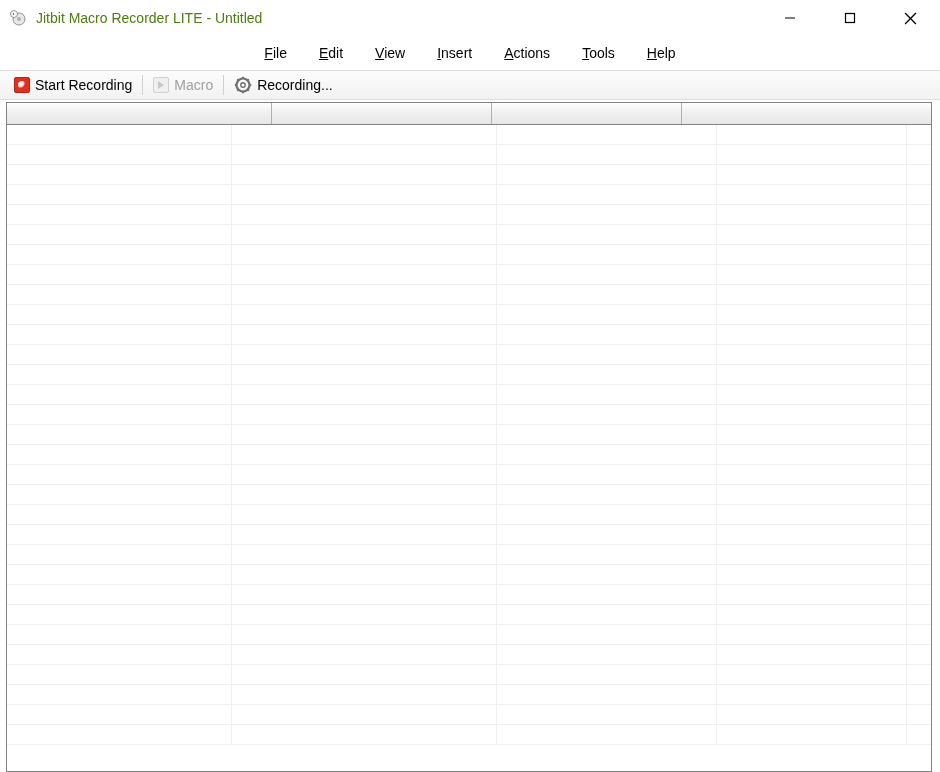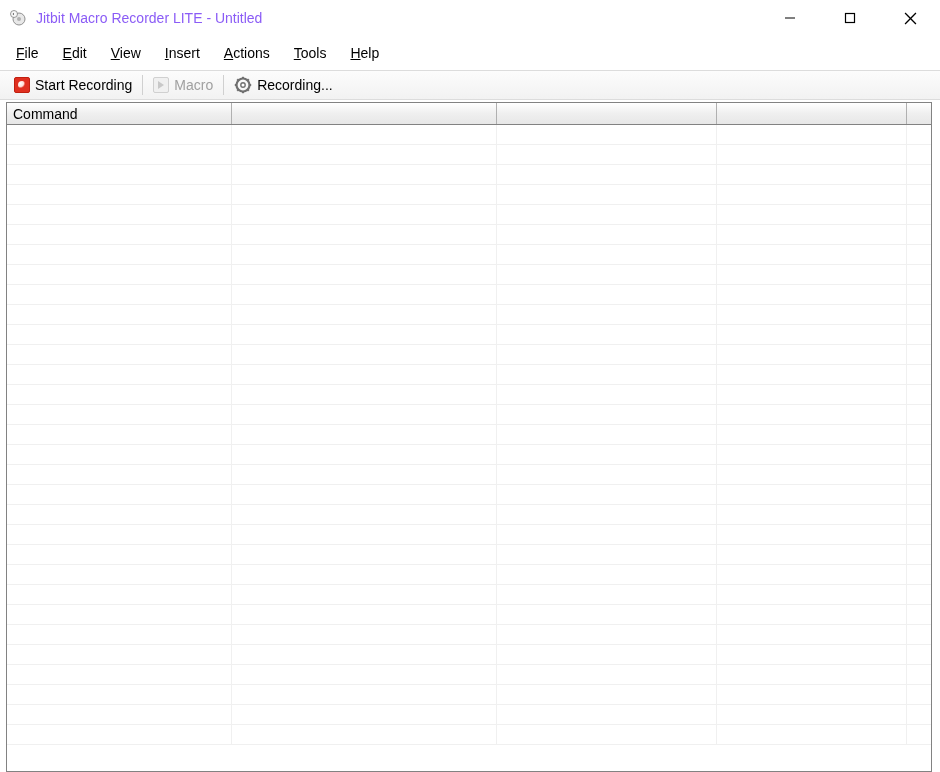--- a/index.html
+++ b/index.html
@@ -25,40 +25,41 @@
     .titlebar .app-icon {
       width: 20px;
       height: 20px;
       margin-right: 8px;
       display: flex;
       align-items: center;
       justify-content: center;
     }
     .titlebar .title-text {
       flex: 1;
-      color: #8b5cf6;
+      color: #4d7c0f;
       font-size: 14px;
       font-weight: 400;
     }
     .window-controls {
       display: flex;
       height: 36px;
     }
     .window-controls .ctrl {
       width: 60px;
       display: flex;
       align-items: center;
       justify-content: center;
       cursor: pointer;
     }
     .menubar {
       display: flex;
       padding: 6px 6px 6px 6px;
-      gap: 4px;
+      gap: 12px;
       background: #ffffff;
+      justify-content: center;
     }
     .menubar .menu-item {
       padding: 3px 10px;
       font-size: 14px;
       color: #000;
       cursor: pointer;
     }
     .menubar .menu-item .underline {
       text-decoration: underline;
     }
@@ -253,21 +254,20 @@
           <circle r="2.2" fill="#ffffff" stroke="#707070" stroke-width="1.4"></circle>
         </g>
       </svg>
     </span>
     <span>Recording...</span>
   </div>
 </div>
 
 <div class="grid-container">
   <div class="grid-header" id="grid-header">
-      <div class="col col-w1">Command</div>
       <div class="col col-w2"></div>
       <div class="col col-w3"></div>
       <div class="col col-w4"></div>
       <div class="col col-w5 last"></div>
     </div>
   <div class="grid-body" id="grid-body">
       <div class="grid-row">
         <div class="cell col-w1"></div>
         <div class="cell col-w2"></div>
         <div class="cell col-w3"></div>

